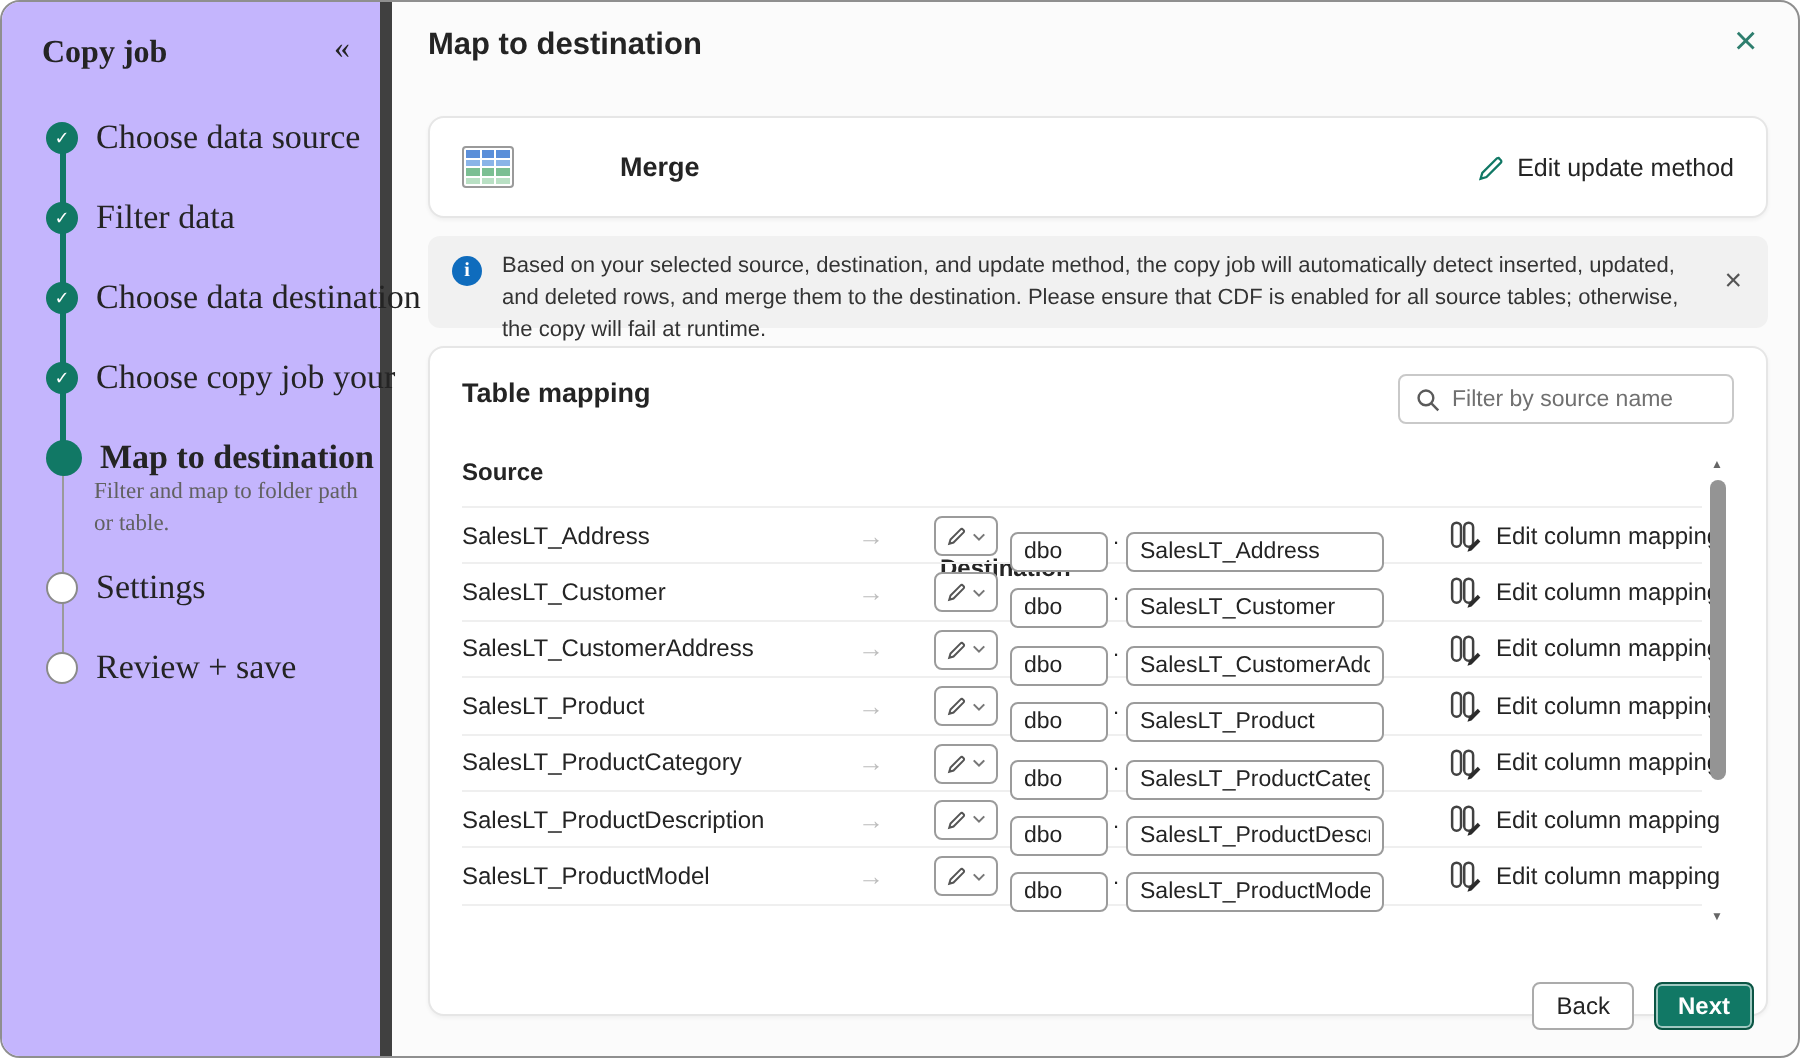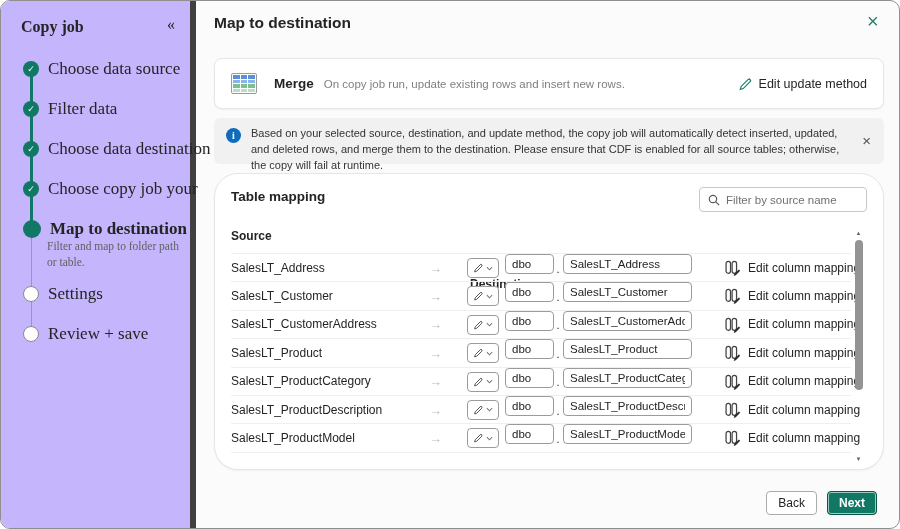--- a/index.html
+++ b/index.html
@@ -28,21 +28,21 @@
   .step .lbl{ font-size:17px; white-space:nowrap; }
   .step.current .lbl{ font-weight:700; }
   .step-sub{ position:absolute; left:46px; top:238px; width:142px;
     font-size:11.5px; line-height:1.35; color:#616161; }
   
   .panel-title{ position:absolute; left:213px; top:13px; font-size:15.5px; font-weight:700; }
   .close-x{ position:absolute; left:860px; top:7px; font-size:20px; color:#2e7e6e; cursor:pointer; padding:2px 6px; }
   .card{ position:absolute; left:213px; width:670px; background:#fff;
     border:1px solid #e6e6e6; border-radius:8px; box-shadow:0 1px 2px rgba(0,0,0,.05); }
   
-  .merge-card{ top:57px; height:51px; display:flex; align-items:center; padding:0 16px; }
+  .merge-card{ top:57px; height:51px; display:flex; align-items:center; padding:0 16px;gap:36px; }
   .tbl-icon{ width:26px; height:21px; border:1px solid #9a9a9a; border-radius:2px;
     display:grid; grid-template-columns:1fr 1fr 1fr; grid-template-rows:1fr 1fr 1fr 1fr;
     gap:1px; background:#fff; padding:1px; }
   .tbl-icon i{ display:block; }
   .tbl-icon i:nth-child(-n+3){ background:#5b8fd9; }
   .tbl-icon i:nth-child(n+4):nth-child(-n+6){ background:#8ab4e8; }
   .tbl-icon i:nth-child(n+7):nth-child(-n+9){ background:#7bbf93; }
   .tbl-icon i:nth-child(n+10){ background:#b9e0c4; }
   .merge-name{ font-size:13.5px; font-weight:700; margin-left:17px; }
   .merge-desc{ font-size:11.5px; color:#808080; margin-left:10px; }
@@ -50,39 +50,39 @@
     font-size:12.5px; cursor:pointer; }
   
   .banner{ position:absolute; left:213px; top:117px; width:670px; height:46px;
     background:#f1f1f1; border-radius:6px; display:flex; align-items:flex-start; padding:8px 12px; }
   .info-icon{ width:15px; height:15px; border-radius:50%; background:#0f6cbd; color:#fff;
     font-size:10px; font-weight:700; font-family:"Liberation Serif","DejaVu Serif",serif;
     display:flex; align-items:center; justify-content:center; flex:0 0 auto; margin-top:2px; }
   .banner-text{ font-size:11px; line-height:1.45; color:#333; margin:0 26px 0 10px; }
   .banner-x{ position:absolute; right:13px; top:14px; font-size:15px; color:#555; cursor:pointer; }
   
-  .map-card{ top:172px; height:297px;border-radius:24px; }
+  .map-card{ top:172px; height:335px; }
   .map-title{ position:absolute; left:16px; top:15px; font-size:13.5px; font-weight:700; }
   .filter{ position:absolute; right:16px; top:13px; width:168px; height:25px;
     border:1px solid #c9c9c9; border-radius:4px; background:#fff;
     display:flex; align-items:center; padding:0 8px; gap:6px; }
   .filter input{ border:none; outline:none; width:100%; font-size:11.5px;
     font-family:inherit; color:#242424; background:transparent; }
   .filter input::placeholder{ color:#707070; }
   .col-h{ position:absolute; top:55px; font-size:12px; font-weight:700; }
   .src-h{ left:16px; } .dst-h{ left:255px;margin-top:48px; }
   .rows{ position:absolute; left:16px; top:79px; width:620px; border-top:1px solid #efefef; }
   .trow{ position:relative; height:28.4px; border-bottom:1px solid #efefef; }
   .trow .src{ position:absolute; left:0; top:50%; transform:translateY(-50%); font-size:12px; }
   .trow .arrow{ position:absolute; left:198px; top:50%; transform:translateY(-50%);
     font-size:13px; color:#bdbdbd; }
   .dd{ position:absolute; left:236px; top:4px; width:32px; height:20px;
     border:1px solid #9b9b9b; border-radius:4px; background:#fff; cursor:pointer;
     display:flex; align-items:center; justify-content:space-between; padding:0 5px; }
-  .trow input{ position:absolute; top:0; height:20px; border:1px solid #9b9b9b;
+  .trow input{ position:absolute; top:12px; height:20px; border:1px solid #9b9b9b;
     border-radius:4px; background:#fff; font-size:11.5px; font-family:inherit;
     color:#242424; padding:0 6px; outline:none; }
   .trow .schema{ left:274px; width:49px; }
   .trow .dest{ left:332px; width:129px; }
   .trow .dot{ position:absolute; left:324px; top:50%; transform:translateY(-40%);
     width:6px; text-align:center; font-size:11px; color:#242424; }
   .trow .colmap{ position:absolute; left:494px; top:6px; }
   .trow .cm-link{ position:absolute; left:517px; top:50%; transform:translateY(-50%);
     font-size:12px; color:#242424; cursor:pointer; text-decoration:none; white-space:nowrap; }
   
@@ -163,21 +163,20 @@
         <i></i>
         <i></i>
         <i></i>
         <i></i>
         <i></i>
         <i></i>
         <i></i>
         <i></i>
     </div>
     <span class="merge-name">Merge</span>
-    <span class="merge-desc">On copy job run, update existing rows and insert new rows.</span>
     <div class="edit-method">
       <span>
         <svg width="14" height="14" viewBox="0 0 16 16">
             <path d="M12.6 1.9l1.5 1.5c.5.5.5 1.2 0 1.7L6 13.2l-3.4 1 1-3.4 8.1-8.1c.5-.5 1.4-.3 1.9.2z" fill="none" stroke="#117865" stroke-width="1.3"></path>
           </svg>
       </span>
       <span>Edit update method</span>
     </div>
   </section>
 

